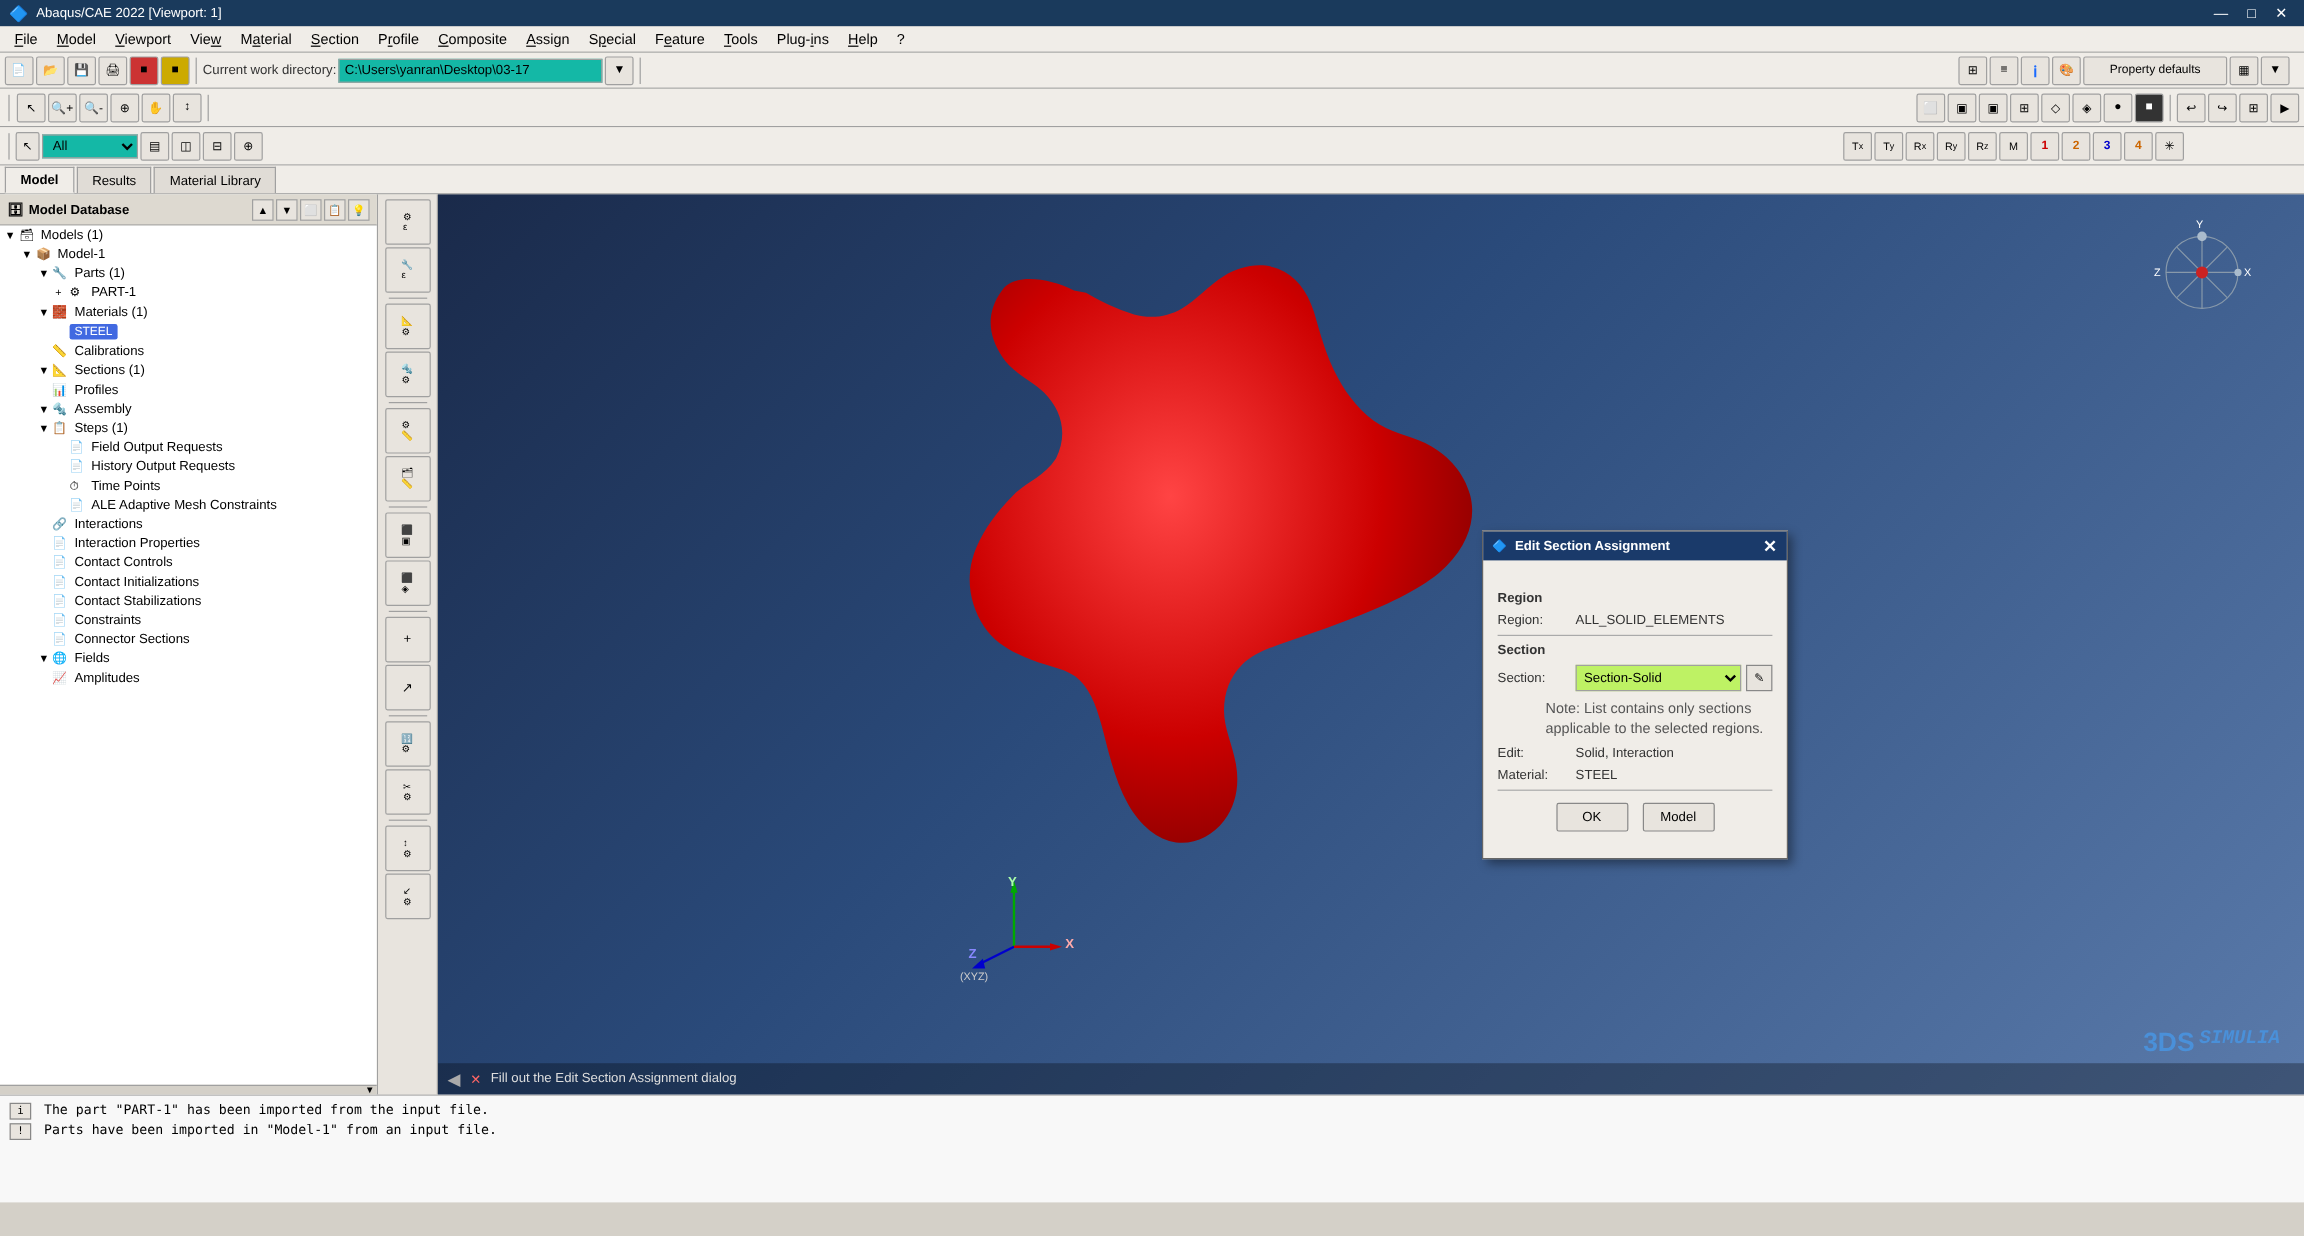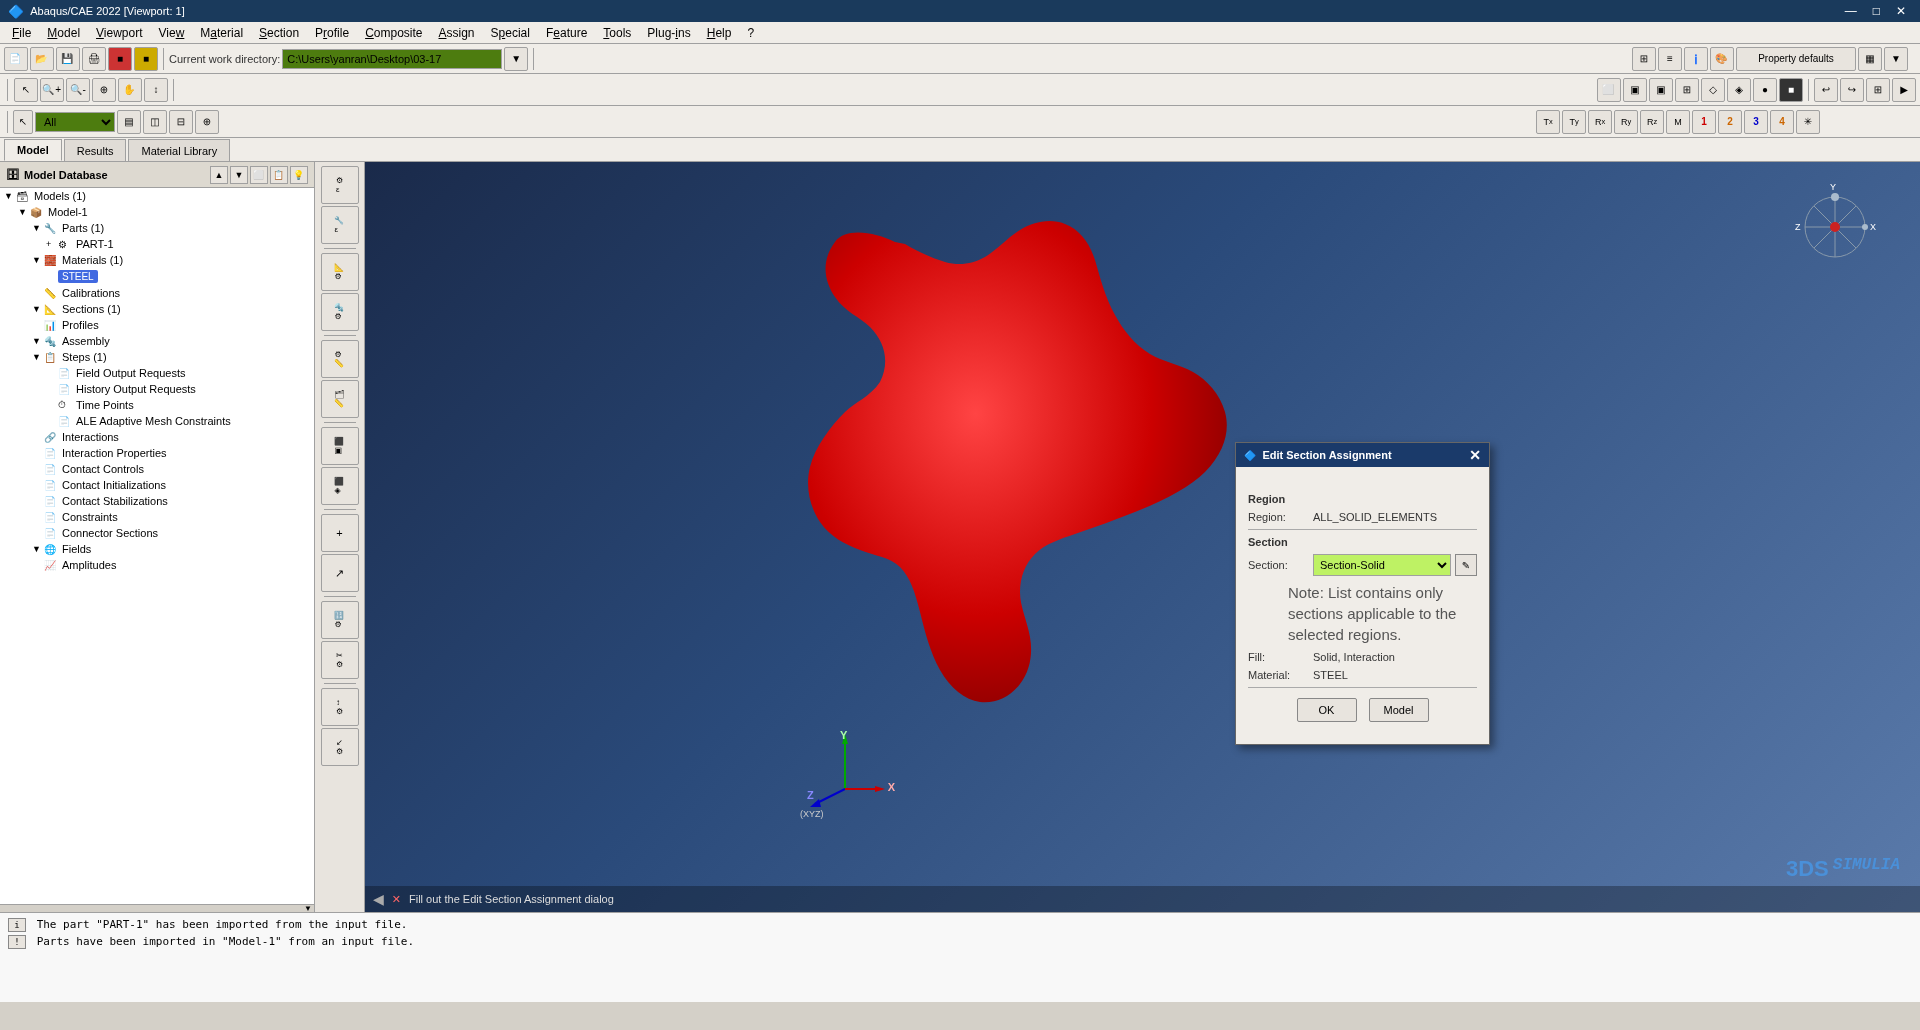--- a/index.html
+++ b/index.html
@@ -16,21 +16,21 @@
     #menubar span { padding: 2px 8px; cursor: pointer; font-size: 12px; }
 
     
     #toolbar1 { height: 30px; background: #f0ede8; display: flex; align-items: center; padding: 2px 4px; border-bottom: 1px solid #a0a0a0; gap: 2px; }
     #toolbar2 { height: 32px; background: #f0ede8; display: flex; align-items: center; padding: 2px 4px; border-bottom: 1px solid #a0a0a0; gap: 2px; }
     #toolbar3 { height: 32px; background: #f0ede8; display: flex; align-items: center; padding: 2px 100px 2px 4px; border-bottom: 1px solid #a0a0a0; gap: 2px; }
 
     .tb-btn { width: 24px; height: 24px; border: 1px solid #a0a0a0; background: #e8e4de; cursor: pointer; display: flex; align-items: center; justify-content: center; font-size: 10px; border-radius: 2px; }
     .tb-separator { width: 1px; height: 22px; background: #a0a0a0; margin: 0 3px; }
     .tb-label { font-size: 11px; margin-right: 0; color: #333; }
-    .cwd-input { height: 20px; border: 1px solid #a0a0a0; background: #4d7c0f; padding: 0 4px; font-size: 11px; width: 220px; }
+    .cwd-input { height: 20px; border: 1px solid #a0a0a0; background: #14b8a6; padding: 0 4px; font-size: 11px; width: 220px; }
 
     
     #tab-row { height: 24px; background: #f0ede8; display: flex; align-items: flex-end; padding: 0 4px; border-bottom: 1px solid #a0a0a0; }
     .tab { height: 22px; padding: 0 12px; border: 1px solid #a0a0a0; border-bottom: none; background: #e0dcd6; cursor: pointer; font-size: 11px; display: flex; align-items: center; margin-right: 2px; }
     .tab.active { background: #f0ede8; border-bottom: 1px solid #f0ede8; font-weight: bold; }
 
     
     #main { display: flex; height: calc(1030px - 22px - 22px - 30px - 32px - 32px - 28px - 24px - 90px); }
 
     
@@ -72,21 +72,21 @@
     
     #dialog { position: absolute; top: 280px; left: 870px; width: 255px; background: #f0ede8; border: 1px solid #666; box-shadow: 4px 4px 8px rgba(0,0,0,0.4); }
     #dialog-title { height: 24px; background: #1a3a6a; color: white; display: flex; align-items: center; justify-content: space-between; padding: 0 8px; font-size: 11px; font-weight: bold; }
     #dialog-close { cursor: pointer; font-size: 14px; color: white; }
     #dialog-body { padding: 22px 12px; }
     .dialog-section-label { font-size: 11px; font-weight: bold; margin-bottom: 6px; margin-top: 4px; color: #333; }
     .dialog-row { display: flex; align-items: center; margin-bottom: 6px; font-size: 11px; }
     .dialog-row label { width: 65px; color: #333; flex-shrink: 0; }
     .dialog-row .value { color: #333; }
     .dialog-select { height: 22px; border: 1px solid #a0a0a0; background: #bef264; font-size: 11px; padding: 0 2px; flex: 1; }
-    .dialog-note { font-size: 15px; color: #555; margin: 4px 0 6px 0; line-height: 1.4; padding-left: 40px; }
+    .dialog-note { font-size: 12px; color: #555; margin: 4px 0 6px 0; line-height: 1.4; padding-left: 40px; }
     .dialog-note strong { font-weight: normal; }
     .dialog-sep { height: 1px; background: #aaa; margin: 6px 0; }
     .dialog-btn-row { display: flex; justify-content: center; gap: 12px; margin-top: 10px; }
     .dialog-btn { height: 24px; min-width: 60px; border: 1px solid #888; background: #e8e4de; font-size: 11px; cursor: pointer; border-radius: 2px; }
     .dialog-icon-btn { width: 22px; height: 22px; border: 1px solid #888; background: #e8e4de; cursor: pointer; font-size: 10px; display: flex; align-items: center; justify-content: center; }
 
     
     #console { height: 90px; background: #f8f8f8; border-top: 1px solid #a0a0a0; padding: 4px 8px; font-size: 11px; font-family: monospace; overflow-y: auto; }
     .console-line { line-height: 1.5; }
     .console-icon { display: inline-block; width: 18px; height: 14px; background: #e8e4de; border: 1px solid #888; margin-right: 4px; font-size: 9px; text-align: center; }
@@ -577,21 +577,21 @@
           </select>
           <div class="dialog-icon-btn" style="margin-left:4px;">✎</div>
         </div>
 
         <div class="dialog-note">
           <strong>Note:</strong>
           <span> List contains only sections applicable to the selected regions.</span>
         </div>
 
         <div class="dialog-row">
-          <label>Fill:</label>
+          <label>Edit:</label>
           <span class="value">Solid, Interaction</span>
         </div>
 
         <div class="dialog-row">
           <label>Material:</label>
           <span class="value">STEEL</span>
         </div>
         <div class="dialog-sep"></div>
 
         <div class="dialog-btn-row">

